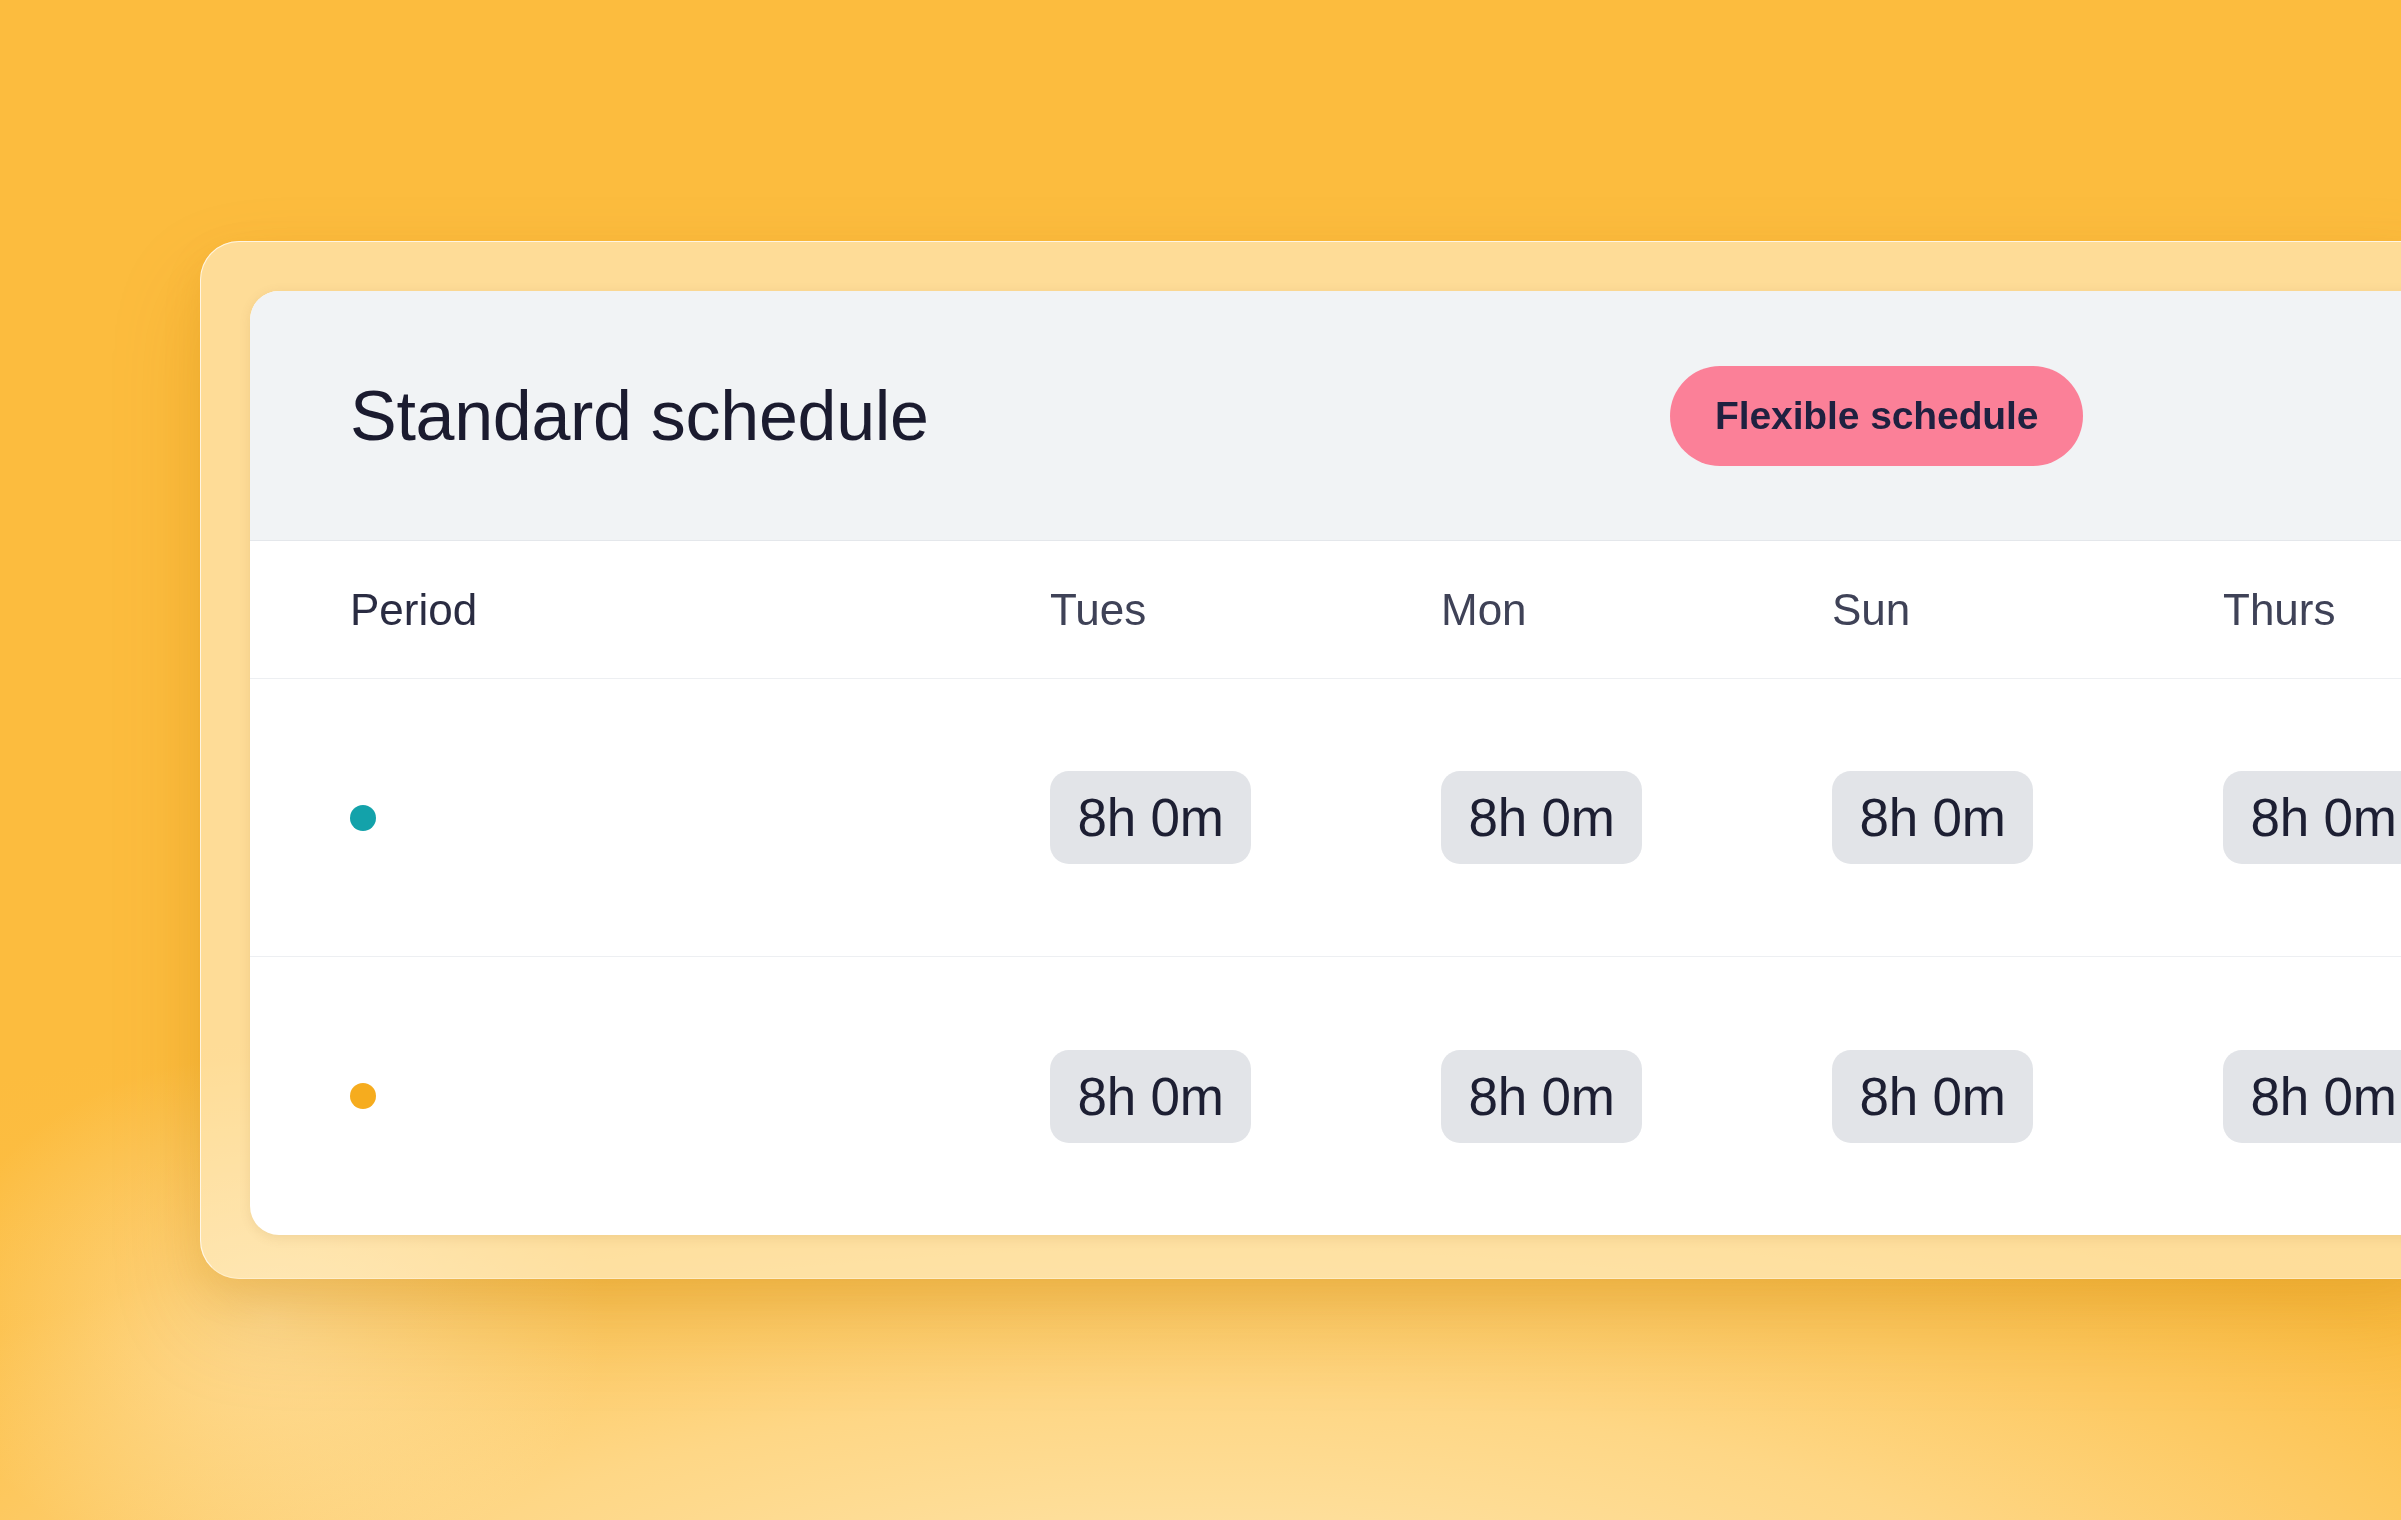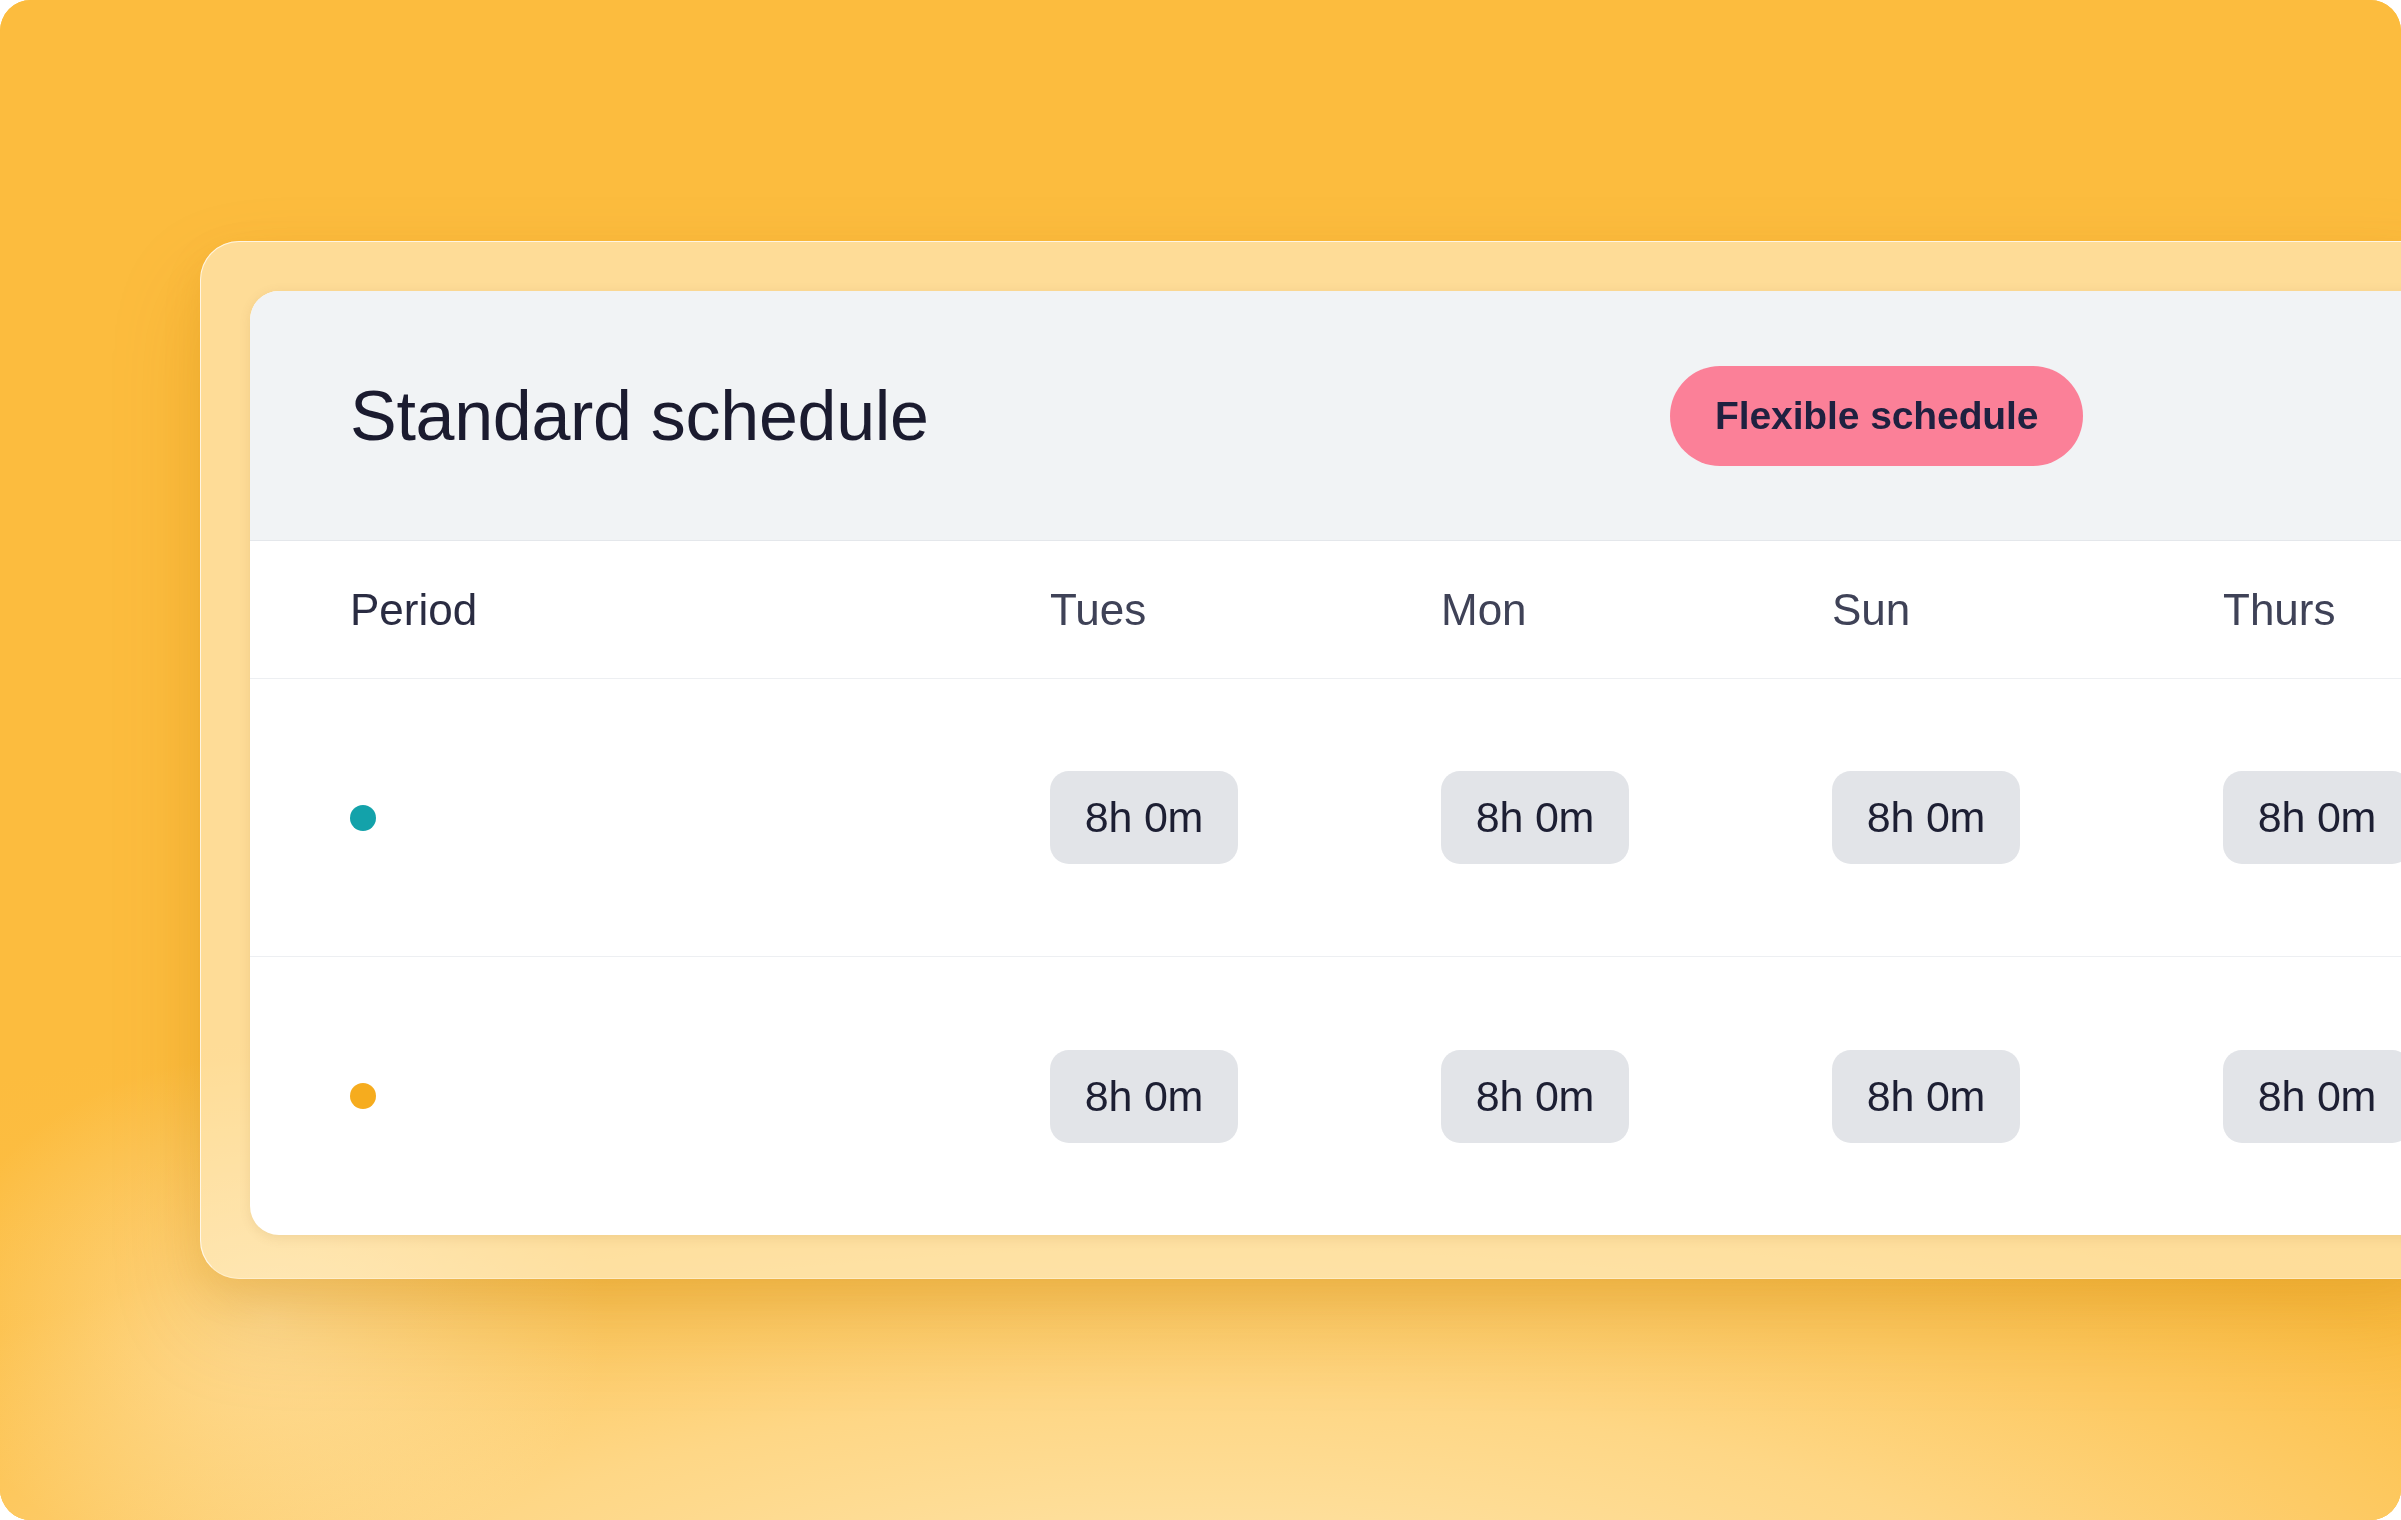--- a/index.html
+++ b/index.html
@@ -7,21 +7,20 @@
     padding: 0;
     background: #ffffff;
   }
   #stage {
     position: relative;
     width: 2401px;
     height: 1520px;
     overflow: hidden;
     font-family: "Liberation Sans", sans-serif;
     background: #FCBC3E;
-    border-radius: 31px;
   }
 
   
   .bg-base {
     position: absolute;
     inset: 0;
     background: #FCBC3E;
   }
   .bg-glow-bottom {
     position: absolute;
@@ -187,21 +186,21 @@
     display: inline-flex;
     align-items: center;
     justify-content: center;
     min-width: 188px;
     height: 93px;
     padding: 0 27.5px;
     box-sizing: border-box;
     border-radius: 19px;
     background: #E2E4E8;
     color: #1D1F33;
-    font-size: 43px;
+    font-size: 53px;
     font-weight: 400;
     letter-spacing: -0.2px;
     white-space: nowrap;
   }
 </style>
 </head>
 <body>
 
 <div id="stage">
 

